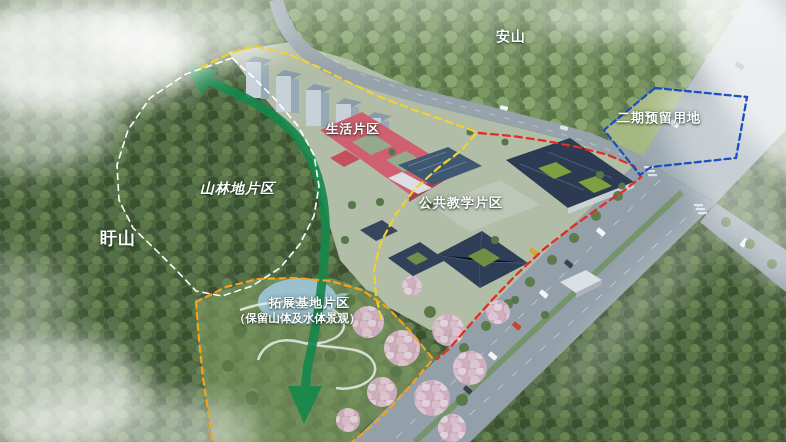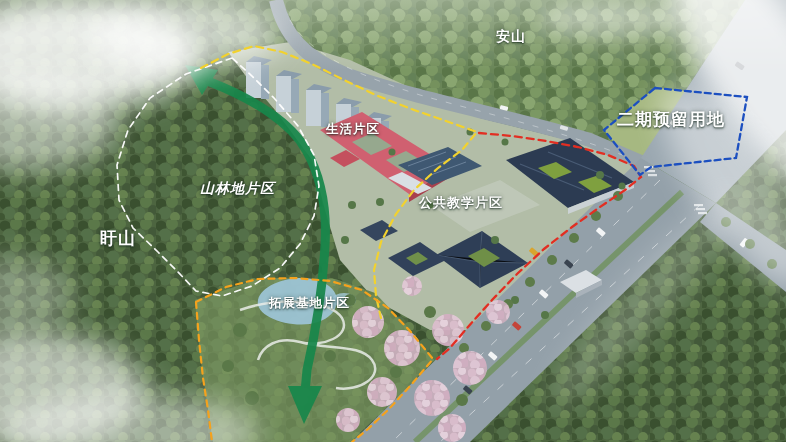--- a/index.html
+++ b/index.html
@@ -9,21 +9,21 @@
     background:#404040;
   }
   .stage svg{position:absolute;left:0;top:0;}
   .map-label{
     position:absolute;color:#fff;font-weight:bold;white-space:nowrap;
     text-shadow:0 1px 2px rgba(15,35,25,.8),0 0 4px rgba(15,35,25,.45);
     letter-spacing:1px;line-height:1;user-select:none;
   }
   .lb-anshan{left:496px;top:29px;font-size:14px;}
   .lb-xushan{left:100px;top:230px;font-size:17px;text-align:center;}
-  .lb-phase2{left:617px;top:111px;font-size:17px;}
+  .lb-phase2{left:617px;top:111px;font-size:13px;}
   .lb-life{left:326px;top:123px;font-size:12.5px;text-align:right;}
   .lb-forest{left:200px;top:181px;font-size:14px;font-style:italic;}
   .lb-teaching{left:419px;top:196px;font-size:13px;}
   .lb-exp1{left:229px;top:297px;font-size:12.5px;padding-left:40px;}
   .lb-exp2{left:234px;top:313px;font-size:11.5px;letter-spacing:0;}
 </style>
 </head>
 <body>
 
 <div class="stage">
@@ -282,14 +282,15 @@
   </g>
 </svg>
 
 <div class="map-label lb-anshan">安山</div>
 <div class="map-label lb-xushan">盱山</div>
 <div class="map-label lb-phase2">二期预留用地</div>
 <div class="map-label lb-life">生活片区</div>
 <div class="map-label lb-forest">山林地片区</div>
 <div class="map-label lb-teaching">公共教学片区</div>
 <div class="map-label lb-exp1">拓展基地片区</div>
+<div class="map-label lb-exp2">（保留山体及水体景观）</div>
 
 </div>
 
 </body></html>

